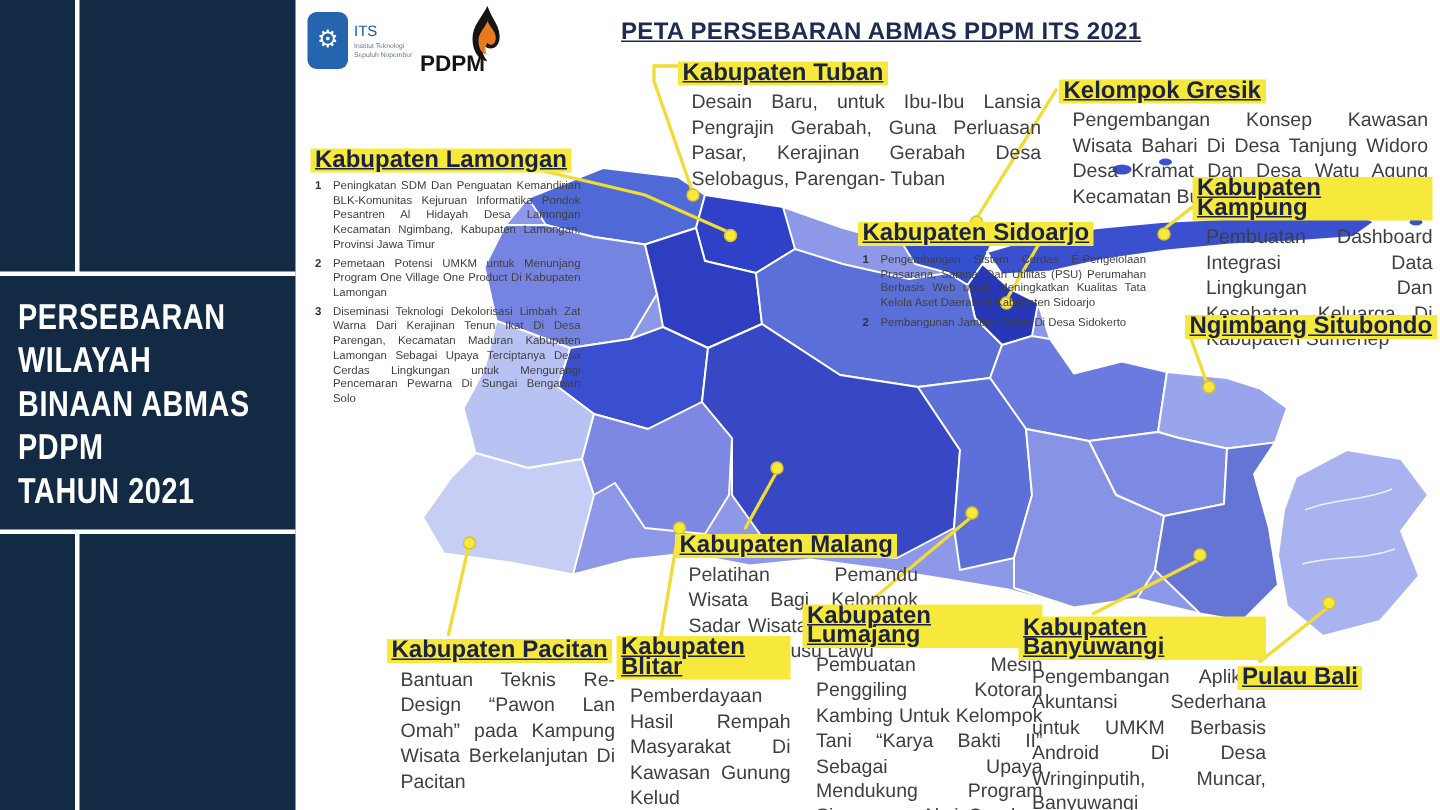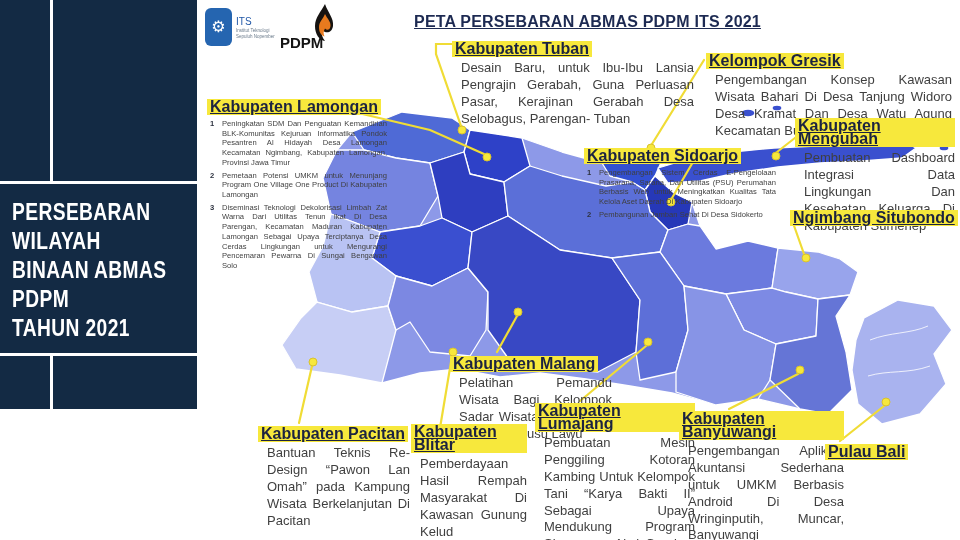--- a/index.html
+++ b/index.html
@@ -1,20 +1,20 @@
 <!DOCTYPE html>
 <html style="--navy: #132A44; --title-navy: #1D2A52; --accent-yellow: #F7E83C; --leader-yellow: #F0DC35; --map-blue-vivid: #2E41C8; --map-blue-medium: #4F6AD6; --map-periwinkle: #8D99E8; --map-lavender-light: #C7CEF5; --map-madura-blue: #3A50CF; --map-bali-light: #A9B3EF;"><head>
 <meta charset="utf-8">
 <style>
   html,body{margin:0;padding:0;background:#ffffff;}
   .stage{position:relative;width:960px;height:540px;overflow:hidden;background:#fff;
          font-family:"Liberation Sans",sans-serif;}
 
   
-  .sidebar{position:absolute;left:0;top:0;width:197px;height:409px;
+  .sidebar{position:absolute;left:0;top:0;width:197px;height:540px;
            background:var(--navy,#132A44);z-index:6;}
   .v-line{position:absolute;left:50px;width:3px;background:#fff;}
   .v-top{top:0;height:183px;}
   .v-bottom{top:355px;height:185px;}
   .h-line{position:absolute;left:0;width:197px;height:3px;background:#fff;}
   .h-top{top:181px;}
   .h-bottom{top:353px;}
   .sidebar-title{position:absolute;left:12px;top:197px;color:#fff;font-weight:bold;
                  font-size:24px;line-height:29px;white-space:nowrap;
                  transform:scaleX(0.8);transform-origin:left top;letter-spacing:.5px;}
@@ -151,40 +151,40 @@
       <path fill="#E87A1E" d="M13,10 C11,15 7,18 7,23 C7,28 9,31.5 12.5,32.5 C11,29.5 11.5,27 13,24.5 C15,27 18,26 18.5,22 C19,17.5 15,14.5 13,10 Z"></path>
     </svg>
     <span class="pdpm-name">PDPM</span>
   </div>
 
   <div class="callout" style="left:207px;top:98px;width:180px">
     <span class="co-title">Kabupaten Lamongan</span>
     <ol class="co-list">
       <li>Peningkatan SDM Dan Penguatan Kemandirian BLK-Komunitas Kejuruan Informatika Pondok Pesantren Al Hidayah Desa Lamongan Kecamatan Ngimbang, Kabupaten Lamongan, Provinsi Jawa Timur</li>
       <li>Pemetaan Potensi UMKM untuk Menunjang Program One Village One Product Di Kabupaten Lamongan</li>
-      <li>Diseminasi Teknologi Dekolorisasi Limbah Zat Warna Dari Utilitas Tenun Ikat Di Desa Parengan, Kecamatan Maduran Kabupaten Lamongan Sebagai Upaya Terciptanya Desa Cerdas Lingkungan untuk Mengurangi Pencemaran Pewarna Di Sungai Bengawan Solo</li>
+      <li>Diseminasi Teknologi Dekolorisasi Limbah Zat Warna Dari Kerajinan Tenun Ikat Di Desa Parengan, Kecamatan Maduran Kabupaten Lamongan Sebagai Upaya Terciptanya Desa Cerdas Lingkungan untuk Mengurangi Pencemaran Pewarna Di Sungai Bengawan Solo</li>
     </ol>
   </div>
 
   <div class="callout" style="left:452px;top:40px;width:242px">
     <span class="co-title">Kabupaten Tuban</span>
     <p class="co-body">Desain Baru, untuk Ibu-Ibu Lansia Pengrajin Gerabah, Guna Perluasan Pasar, Kerajinan Gerabah Desa Selobagus, Parengan- Tuban</p>
   </div>
 
   <div class="callout" style="left:706px;top:52px;width:246px">
     <span class="co-title">Kelompok Gresik</span>
     <p class="co-body">Pengembangan Konsep Kawasan Wisata Bahari Di Desa Tanjung Widoro Desa Kramat Dan Desa Watu Agung Kecamatan Bungah Kabupaten Gresik</p>
   </div>
 
   <div class="callout" style="left:795px;top:118px;width:160px">
-    <span class="co-title">Kabupaten Mengubah</span>
+    <span class="co-title">Kabupaten Kampung</span>
     <p class="co-body">Pembuatan Dashboard Integrasi Data Lingkungan Dan Kesehatan Keluarga Di Kabupaten Sumenep</p>
   </div>
 
-  <div class="callout" style="left:584px;top:147px;width:192px">
+  <div class="callout" style="left:572px;top:147px;width:192px">
     <span class="co-title">Kabupaten Sidoarjo</span>
     <ol class="co-list">
       <li>Pengembangan Sistem Cerdas E-Pengelolaan Prasarana, Sarana, Dan Utilitas (PSU) Perumahan Berbasis Web untuk Meningkatkan Kualitas Tata Kelola Aset Daerah Di Kabupaten Sidoarjo</li>
       <li>Pembangunan Jamban Sehat Di Desa Sidokerto</li>
     </ol>
   </div>
 
   <div class="callout" style="left:790px;top:209px;width:168px">
     <span class="co-title">Ngimbang Situbondo</span>
   </div>

